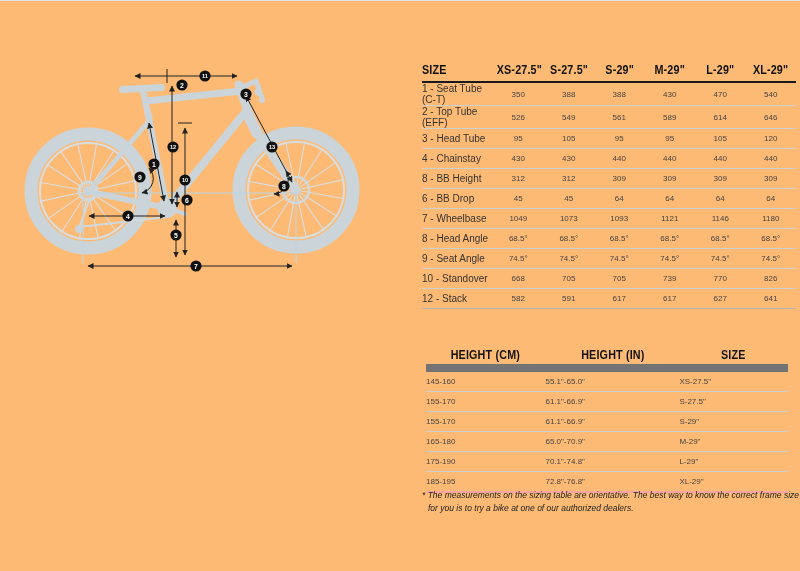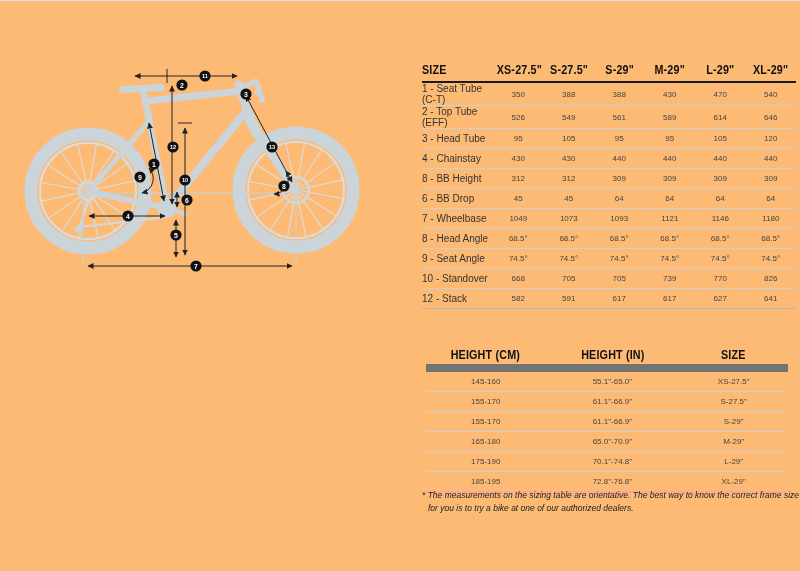--- a/index.html
+++ b/index.html
@@ -19,21 +19,21 @@
   .geo-table tbody tr + tr td, .geo-table tbody tr + tr th{border-top:1px solid #cfcfcf;}
   .geo-table tbody tr:last-child td, .geo-table tbody tr:last-child th{border-bottom:1px solid #b5b5b5;}
   .geo-table tbody th{height:19px;text-align:left;font-weight:normal;font-size:10px;color:#333;padding:0;}
   .geo-table tbody td{height:19px;text-align:center;font-size:8px;color:#444;padding:0;}
 
   .size-table{position:absolute;left:426px;top:344px;width:362px;}
   .size-table thead th{height:19px;vertical-align:middle;border-bottom:8px solid #737373;
                        font-size:12.5px;font-weight:bold;color:#111;text-align:center;padding:0;}
   .size-table tbody tr + tr td{border-top:1px solid #cfcfcf;}
   .size-table tbody tr:last-child td{border-bottom:2px solid #fca5a5;}
-  .size-table tbody td{height:19px;text-align:center;font-size:8px;color:#444;padding:0;}
+  .size-table tbody td{height:19px;text-align:left;font-size:8px;color:#444;padding:0;}
 
   .cond{display:inline-block;transform:scaleX(.86);transform-origin:center;white-space:nowrap;letter-spacing:.2px;}
   .cond-l{transform-origin:left;}
 
   .footnote{position:absolute;left:422px;top:488px;width:372px;font-size:8.5px;font-style:italic;
             color:#222;line-height:1.55;padding-left:6px;text-indent:-6px;}
 </style>
 </head>
 <body>
 

